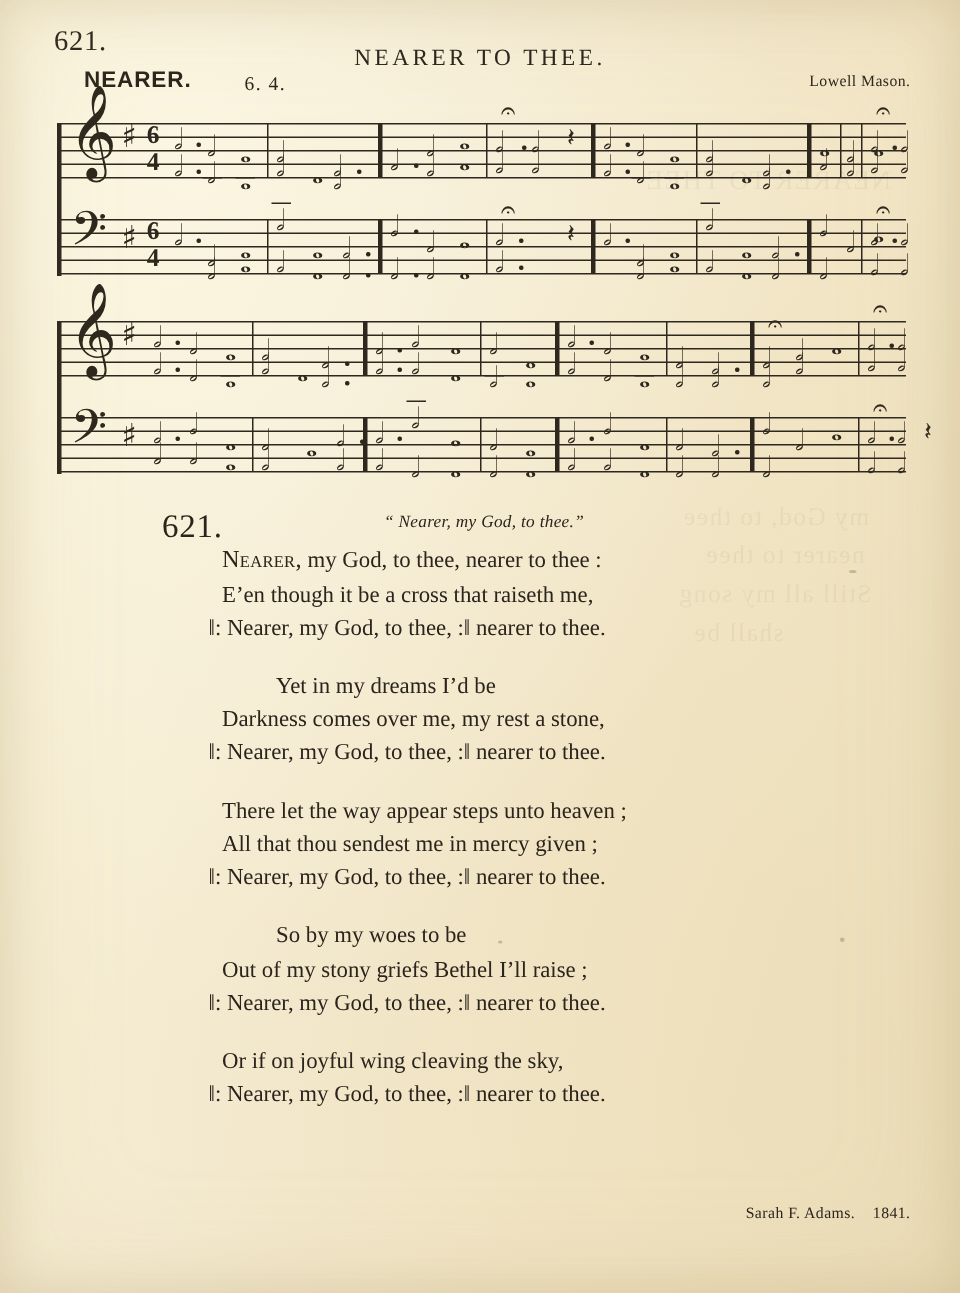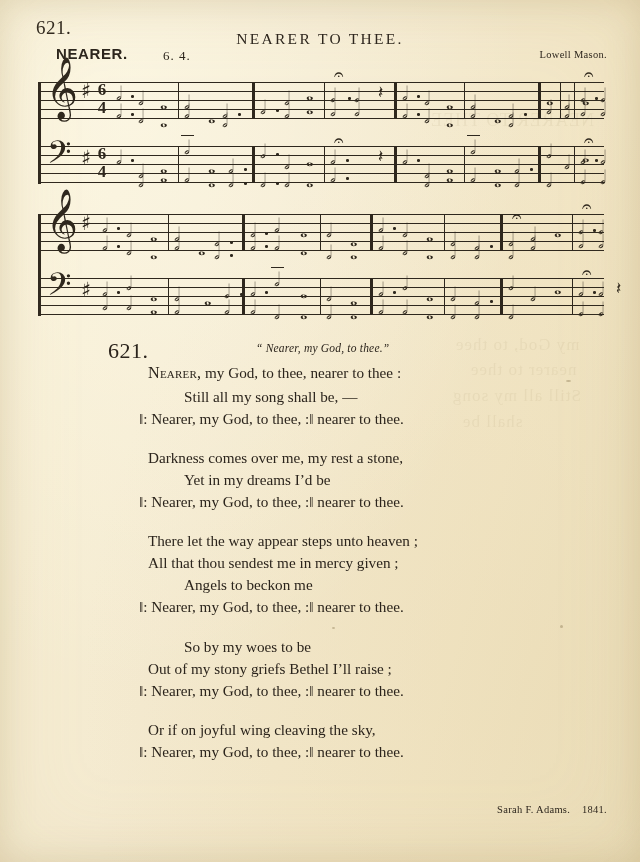--- a/index.html
+++ b/index.html
@@ -585,32 +585,31 @@
       <span class="rest" style="left:578px; top:12px;">𝄽</span>
     </div>
   </div>
 
   <div class="lyrics-block">
     <div class="hymn-no-big">621.</div>
     <div class="epigraph">“ Nearer, my God, to thee.”</div>
     <div class="verses" id="verses">
         <div class="verse">
           <div class="vl"><span class="smallcaps">Nearer,</span> my God, to thee, nearer to thee :</div>
-          <div class="vl indent">Still all my song shall be, —</div>
+          <div class="vl">E’en though it be a cross that raiseth me,</div>
           <div class="vl hang">‖: Nearer, my God, to thee, :‖ nearer to thee.</div>
         </div>
         <div class="verse">
+          <div class="vl indent">Yet in my dreams I’d be</div>
           <div class="vl">Darkness comes over me, my rest a stone,</div>
-          <div class="vl indent">Yet in my dreams I’d be</div>
           <div class="vl hang">‖: Nearer, my God, to thee, :‖ nearer to thee.</div>
         </div>
         <div class="verse">
           <div class="vl">There let the way appear steps unto heaven ;</div>
           <div class="vl">All that thou sendest me in mercy given ;</div>
-          <div class="vl indent">Angels to beckon me</div>
           <div class="vl hang">‖: Nearer, my God, to thee, :‖ nearer to thee.</div>
         </div>
         <div class="verse">
           <div class="vl indent">So by my woes to be</div>
           <div class="vl">Out of my stony griefs Bethel I’ll raise ;</div>
           <div class="vl hang">‖: Nearer, my God, to thee, :‖ nearer to thee.</div>
         </div>
         <div class="verse">
           <div class="vl">Or if on joyful wing cleaving the sky,</div>
           <div class="vl hang">‖: Nearer, my God, to thee, :‖ nearer to thee.</div>

